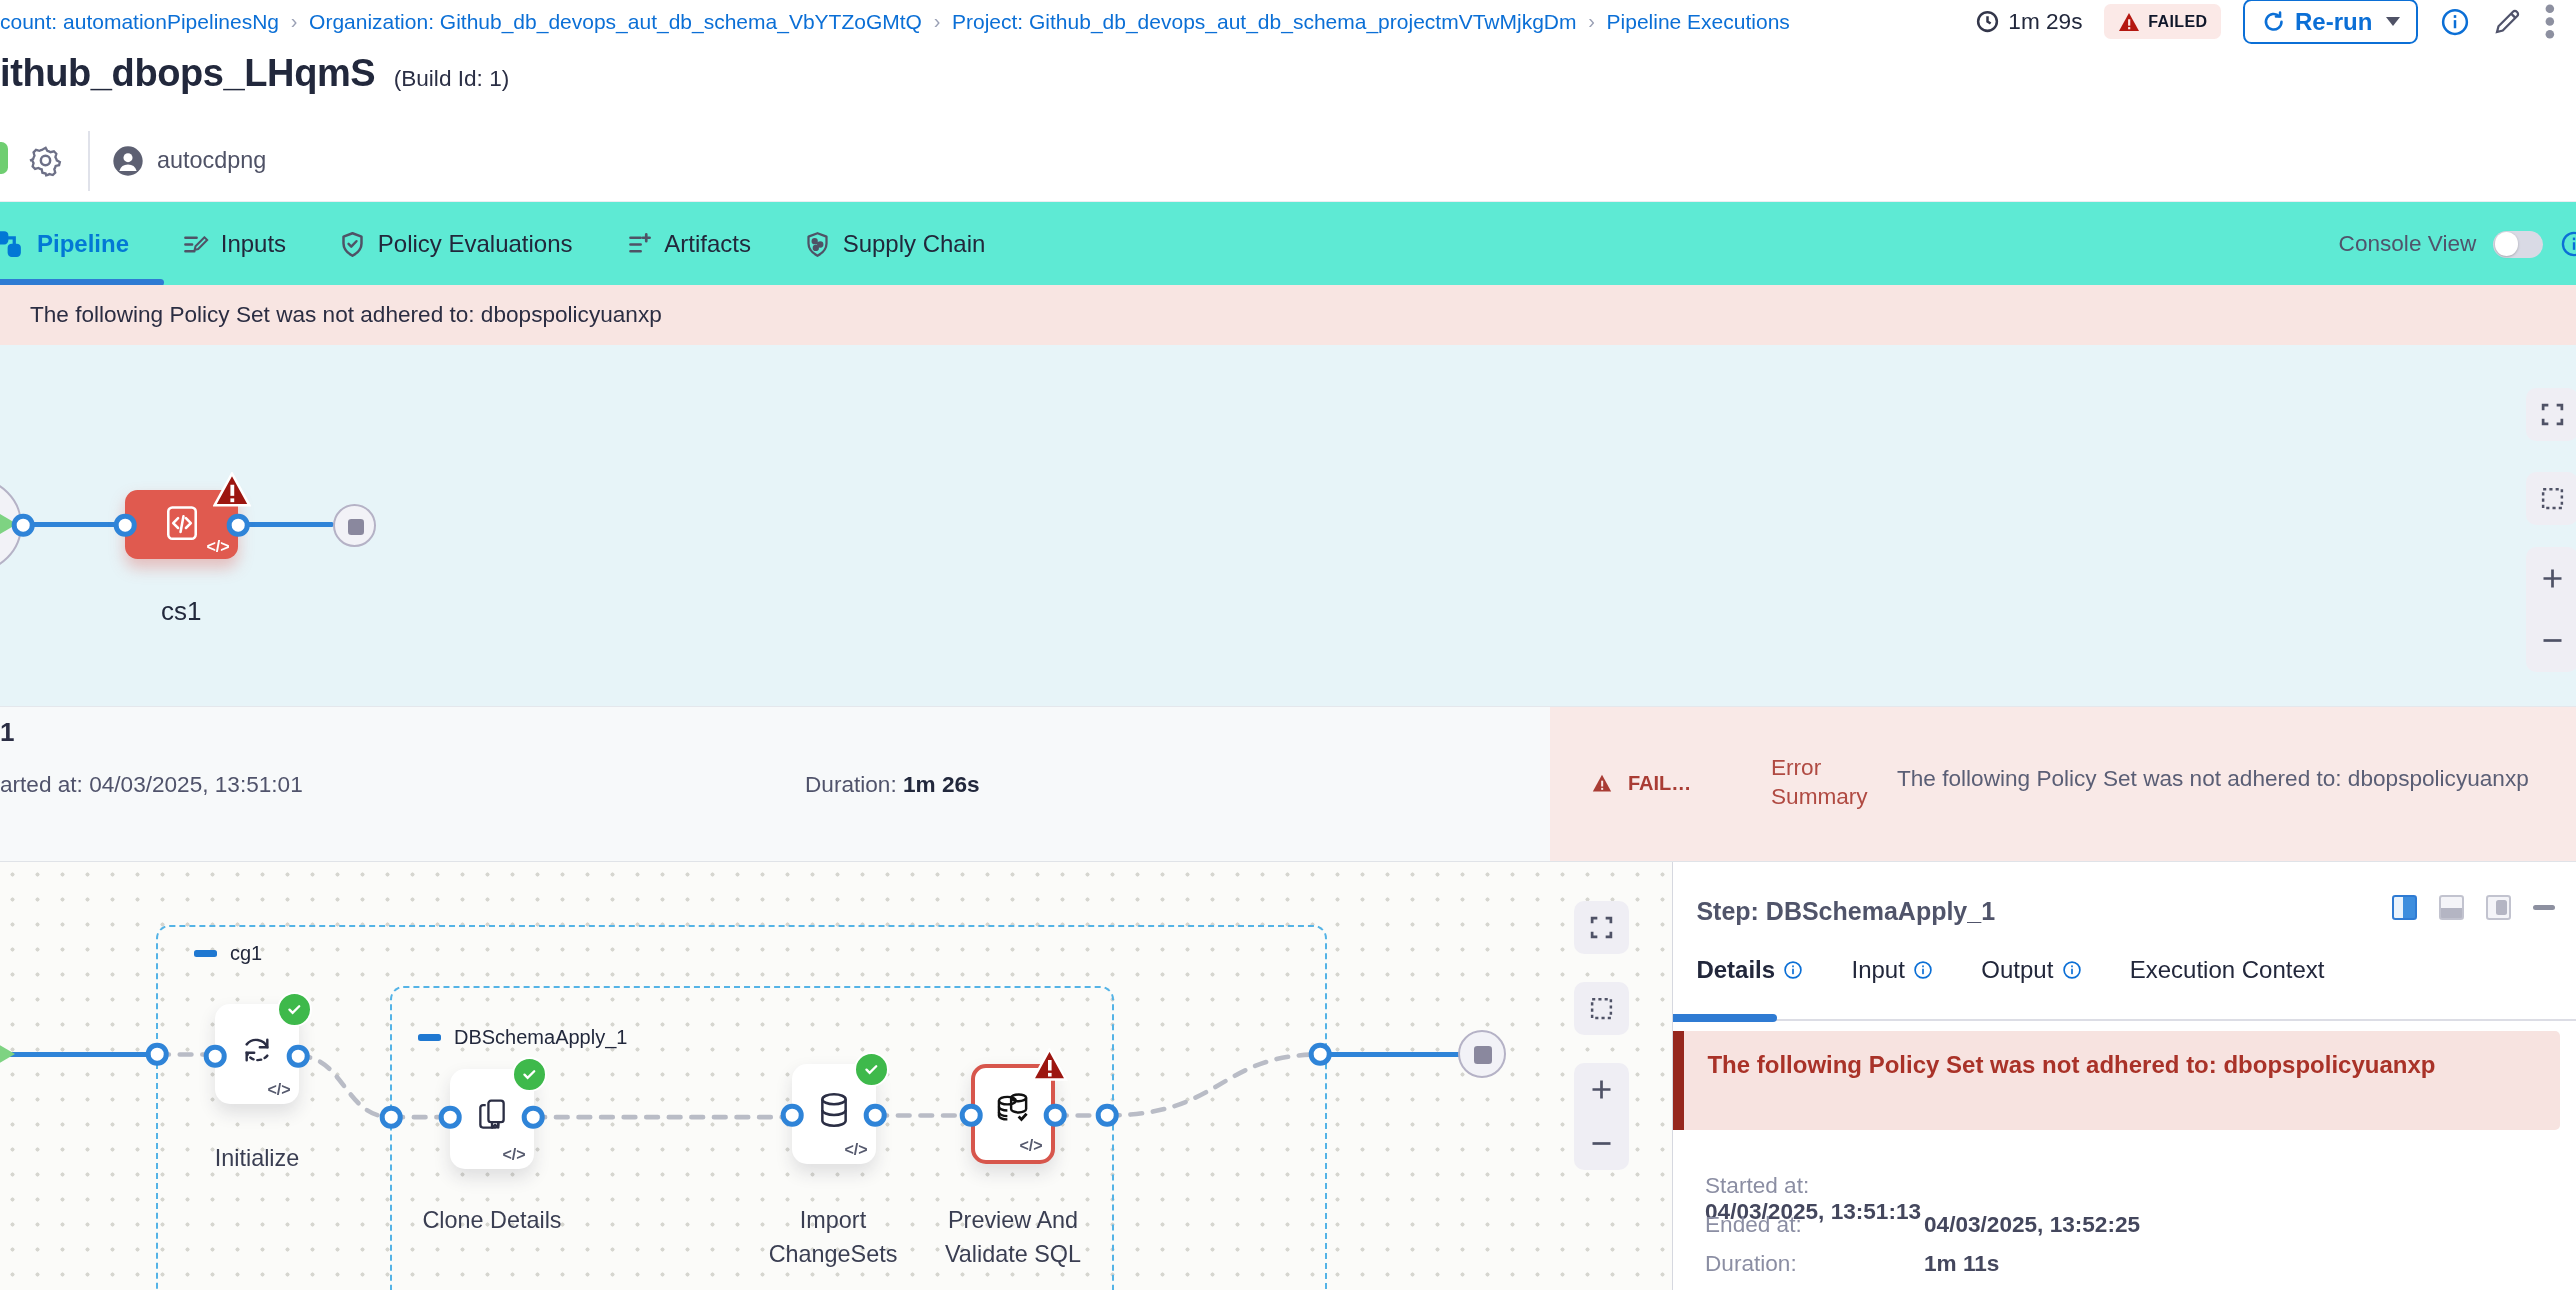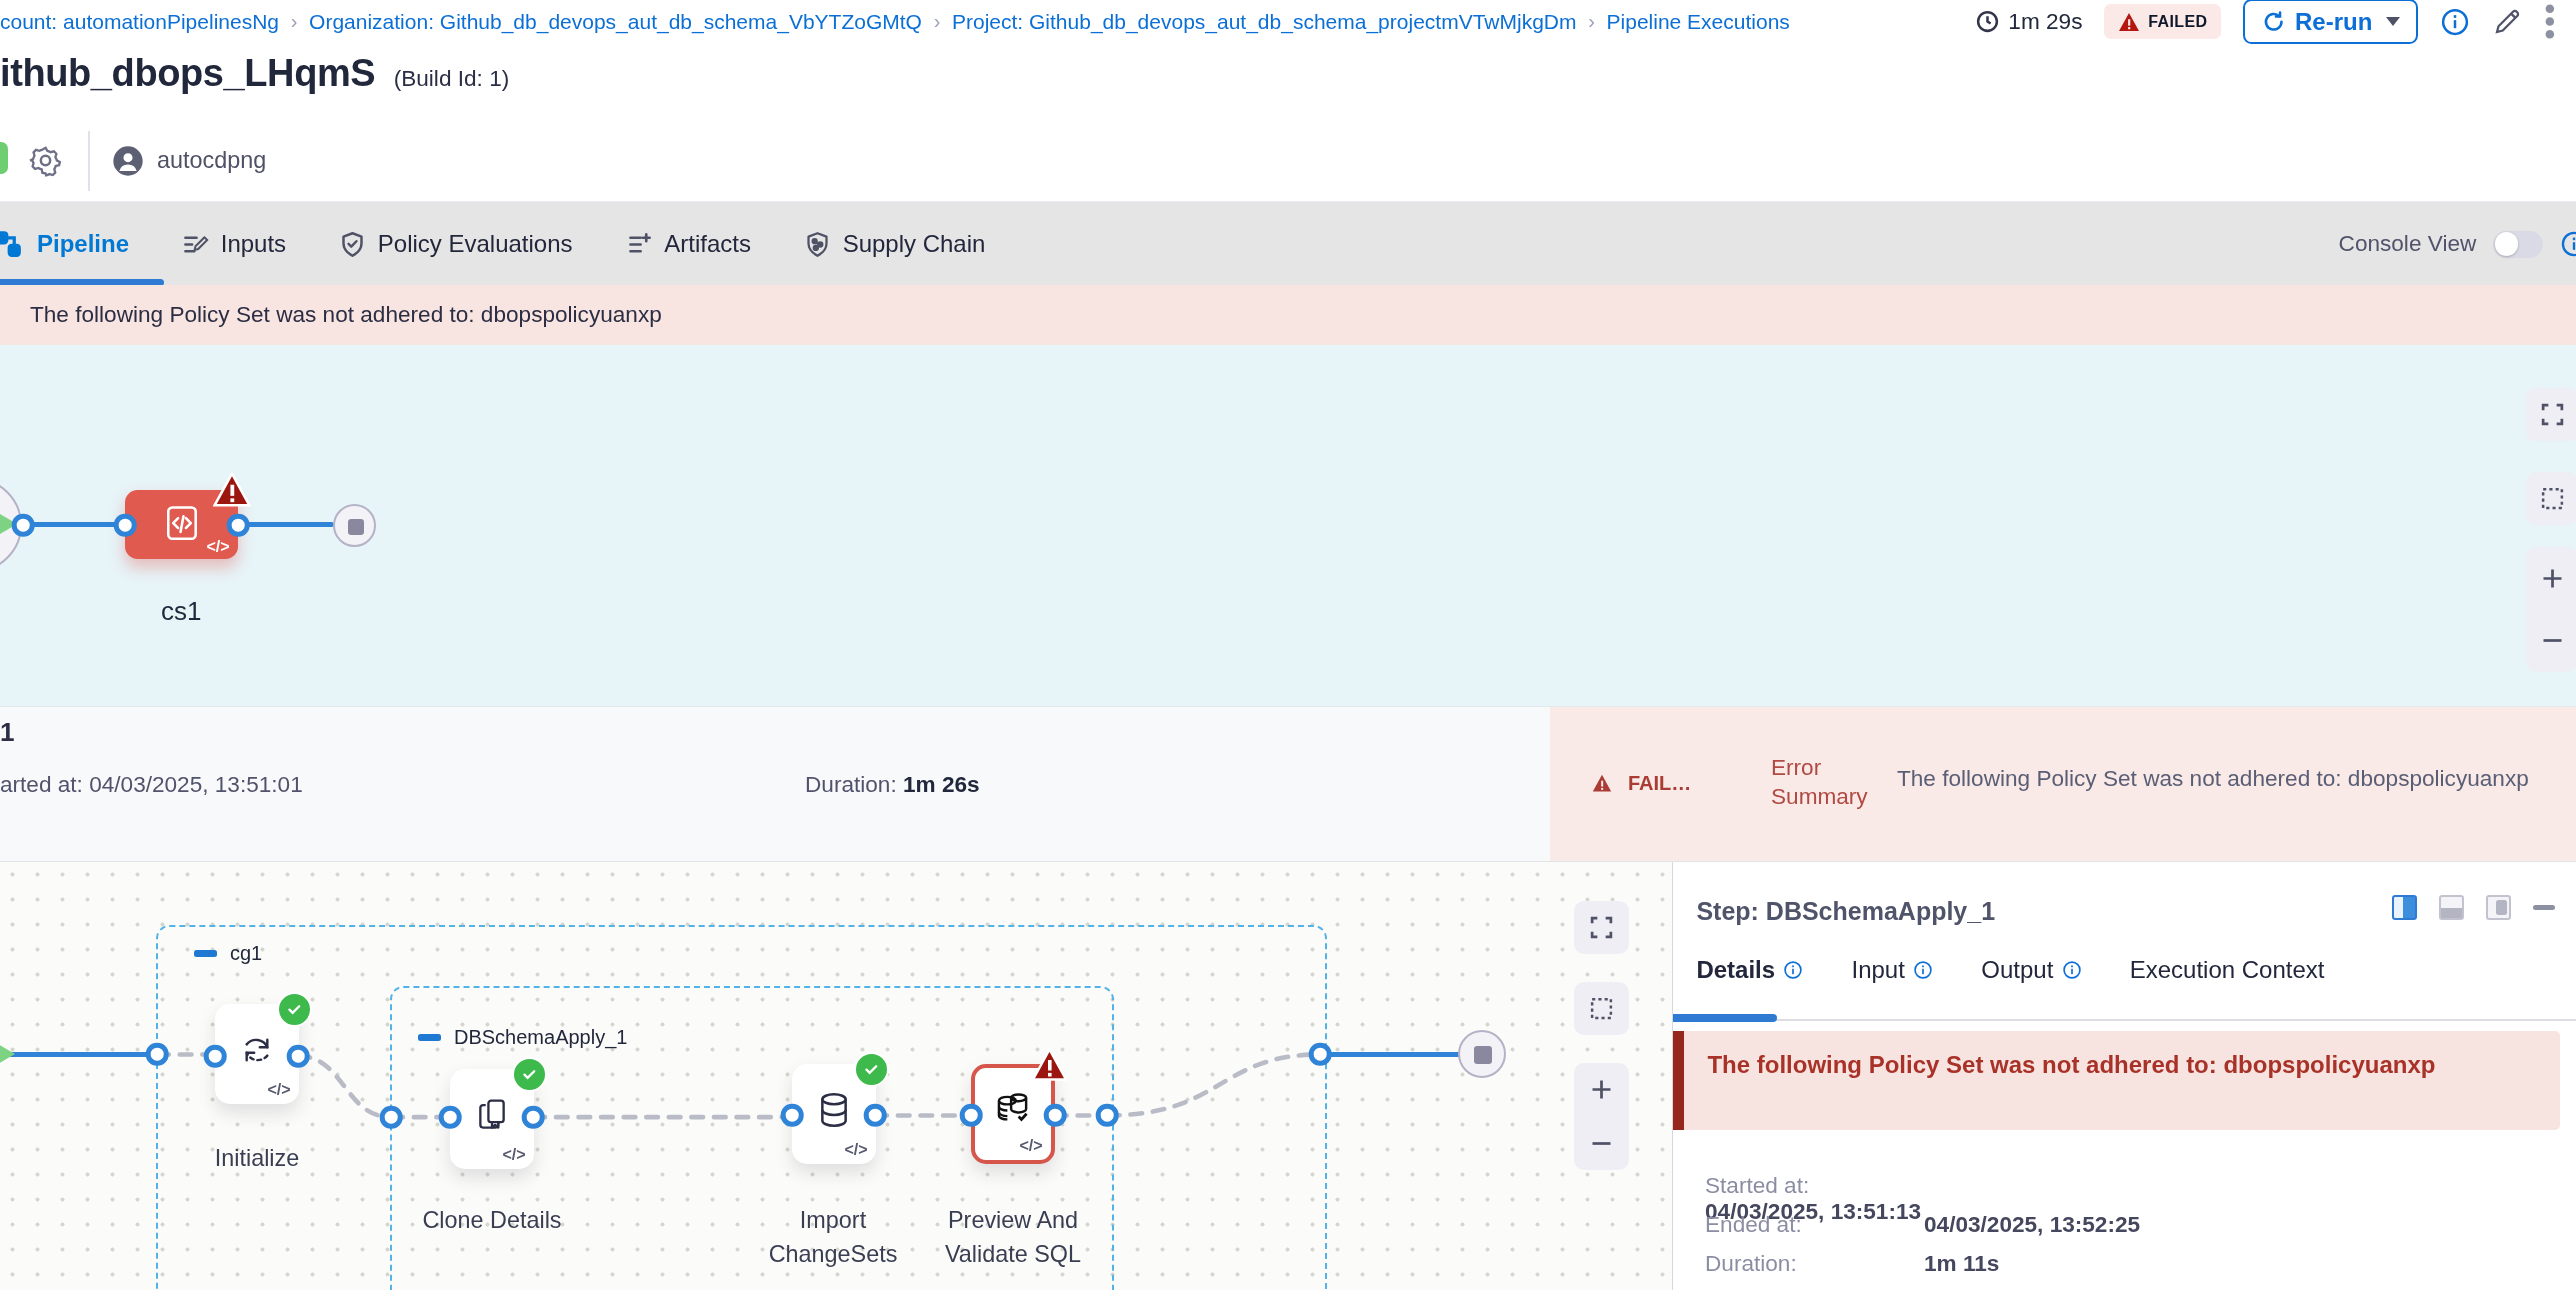--- a/index.html
+++ b/index.html
@@ -25,21 +25,21 @@
   
   .title-row{position:absolute;left:0;top:52px;display:flex;align-items:baseline;gap:18.4px;}
   .exec-title{font-size:38px;font-weight:bold;color:#22283c;letter-spacing:-0.4px;}
   .build-id{font-size:22.6px;color:#2b2f45;}
   .meta-row{position:absolute;left:0;top:127px;height:67px;display:flex;align-items:center;}
   .green-sliver{position:absolute;left:-8.4px;top:15px;width:16.7px;height:32px;border-radius:6.7px;background:#6fce71;}
   .meta-div{width:1.7px;height:60px;background:#e0e2ea;margin:0 22px 0 25px;}
   .meta-user{display:flex;align-items:center;gap:13.4px;color:#4f5266;font-size:23.4px;}
 
   
-  .tabbar{position:absolute;left:0;top:201px;width:2576px;height:84px;background:#e5e5e5;
+  .tabbar{position:absolute;left:0;top:201px;width:2576px;height:84px;background:#5eead4;
           border-top:0.8px solid #ebedf2;display:flex;align-items:center;}
   .tab{display:flex;align-items:center;gap:11.7px;font-size:24px;color:#22273b;margin-right:53px;cursor:pointer;}
   .tab .ticon{color:#4f5266;}
   .tab.active{color:#0278d5;font-weight:bold;}
   .tab.active .ticon{color:#0278d5;}
   .tab-underline{position:absolute;left:0;bottom:0;width:164px;height:7.5px;background:#2f7bd3;border-radius:0 4.2px 4.2px 0;}
   .console-wrap{position:absolute;right:-11.7px;top:0;height:84px;display:flex;align-items:center;gap:16.7px;}
   .console-label{color:#50536b;font-size:22.6px;}
   .toggle{width:50px;height:27px;border-radius:13.4px;background:#d9dae5;position:relative;cursor:pointer;}
   .toggle .knob{position:absolute;left:1.7px;top:1.7px;width:23.4px;height:23.4px;border-radius:50%;background:#fff;

